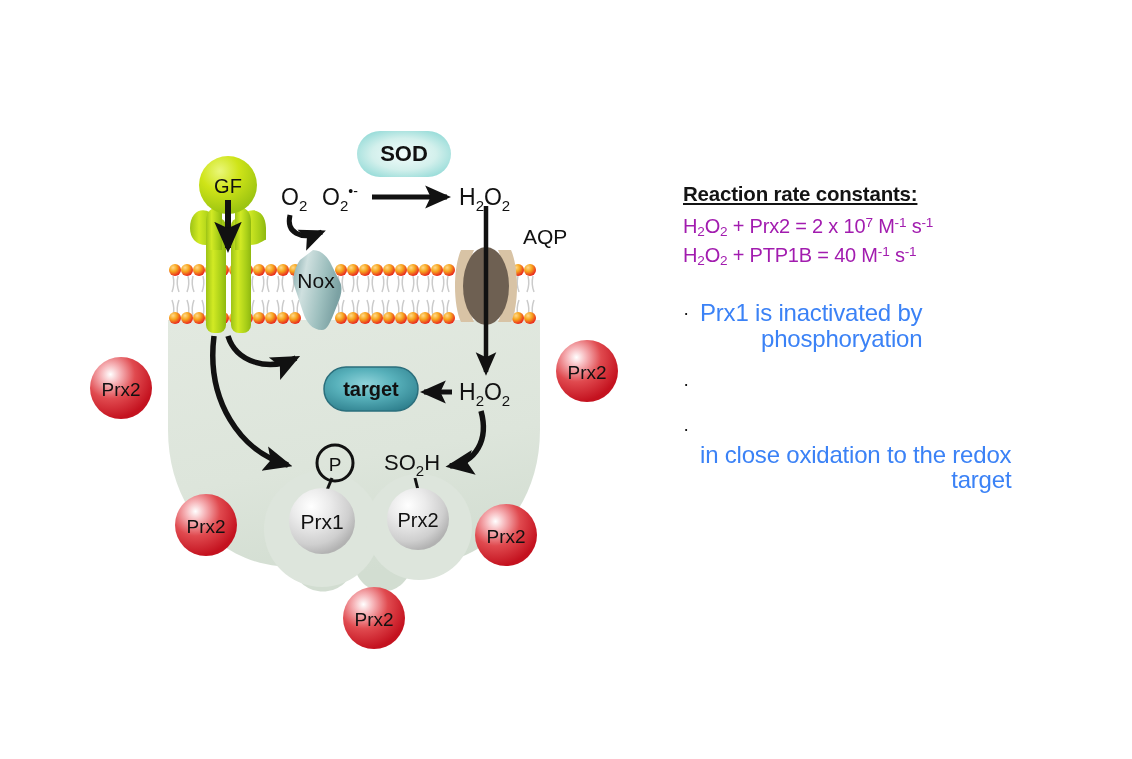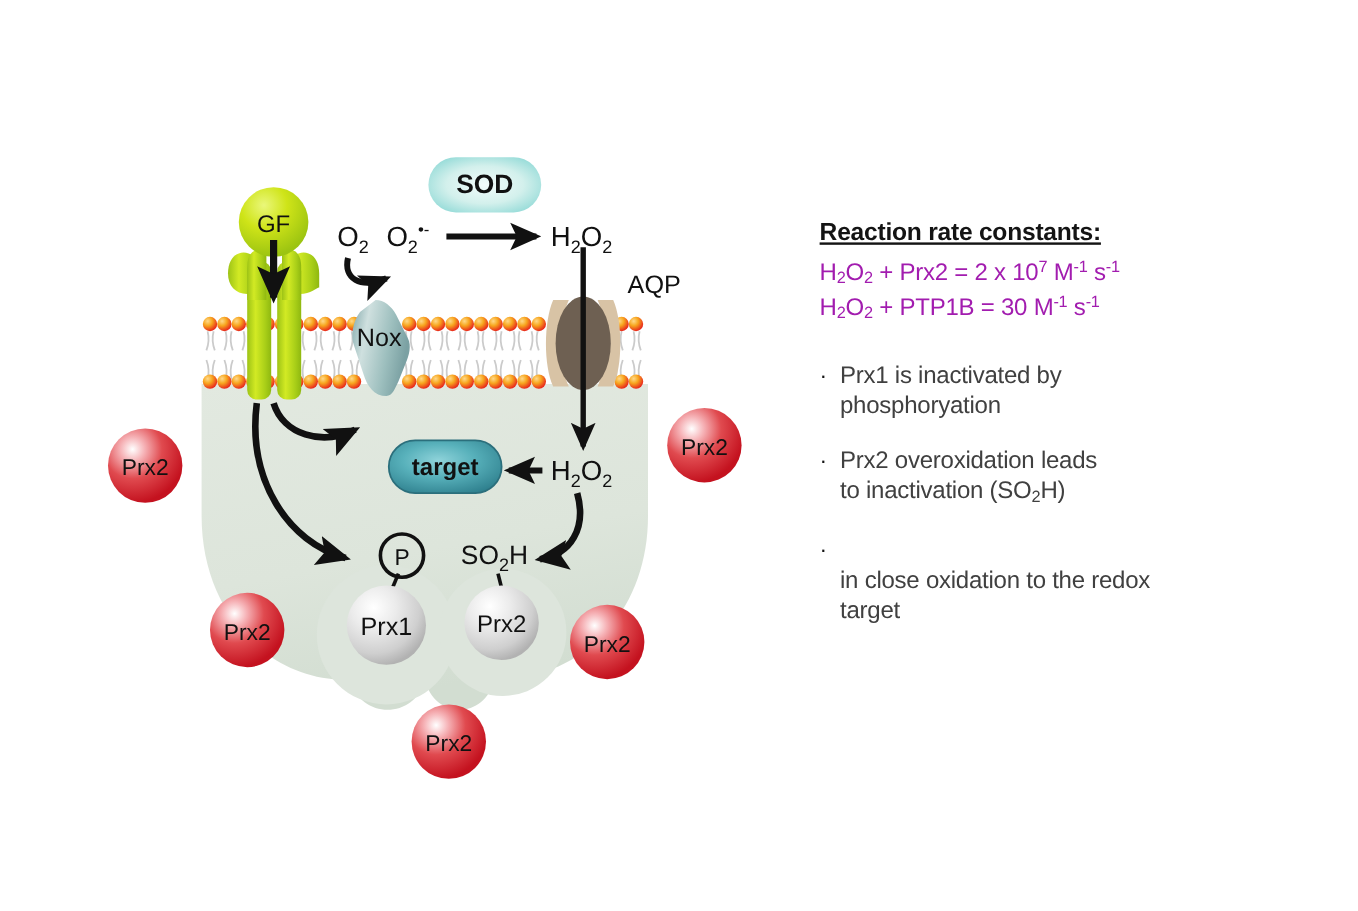--- a/index.html
+++ b/index.html
@@ -12,21 +12,21 @@
   .rr-title{font-size:20.5px;font-weight:bold;letter-spacing:-0.2px;color:#141414;
             margin:0 0 9px 0;text-decoration:underline;}
   .rr-eq{font-size:20px;color:#a21caf;margin:0 0 5px 0;letter-spacing:-0.2px;white-space:nowrap;}
   .rr-eq sub{font-size:0.68em;vertical-align:-0.22em;}
   .rr-eq sup{font-size:0.68em;vertical-align:0.46em;}
   .sup-neg{font-size:0.68em;vertical-align:0.46em;}
 
   #bullets{margin-top:32px;}
   .bullet{position:relative;display:flex;margin-bottom:20px;}
   .bullet-dot{width:17px;flex:0 0 17px;font-size:19px;line-height:25px;color:#141414;}
-  .bullet-text{font-size:20px;line-height:25.5px;color:#404040;letter-spacing:-0.2px;}
+  .bullet-text{font-size:24px;line-height:25.5px;color:#3b82f6;letter-spacing:-0.2px;text-align:right;}
   .bullet-text sub{font-size:0.68em;vertical-align:-0.22em;}
 
   
   #diagram{position:absolute;left:0;top:0;width:660px;height:759px;}
   #diagram svg{display:block;}
 
   .lbl{font-family:"Liberation Sans","DejaVu Sans",sans-serif;fill:#111;}
 </style>
 </head>
 <body>
@@ -371,41 +371,37 @@
       <span>H</span><sub>2</sub><span>O</span><sub>2</sub>
       + <span>Prx2</span>
       = <span>2 x 10</span><sup>7</sup>
       <span>M</span><span class="sup-neg">-1</span>
       <span>s</span><span class="sup-neg">-1</span>
     </div>
 
     <div class="rr-eq">
       <span>H</span><sub>2</sub><span>O</span><sub>2</sub>
       + <span>PTP1B</span>
-      = <span>30</span>
+      = <span>40</span>
       <span>M</span><span class="sup-neg">-1</span>
       <span>s</span><span class="sup-neg">-1</span>
     </div>
 
     <div id="bullets">
 
       <div class="bullet">
         <div class="bullet-dot">·</div>
         <div class="bullet-text">
           <span>Prx1 is inactivated by</span><br>
           <span>phosphoryation</span>
         </div>
       </div>
 
       <div class="bullet">
         <div class="bullet-dot">·</div>
-        <div class="bullet-text">
-          <span>Prx2 overoxidation leads</span><br>
-          <span>to inactivation (SO</span><sub>2</sub><span>H)</span>
-        </div>
       </div>
 
       <div class="bullet">
         <div class="bullet-dot">·</div>
         <div class="bullet-text">
           <br>
           <span>in close oxidation to the redox</span><br>
           <span>target</span>
         </div>
       </div>

